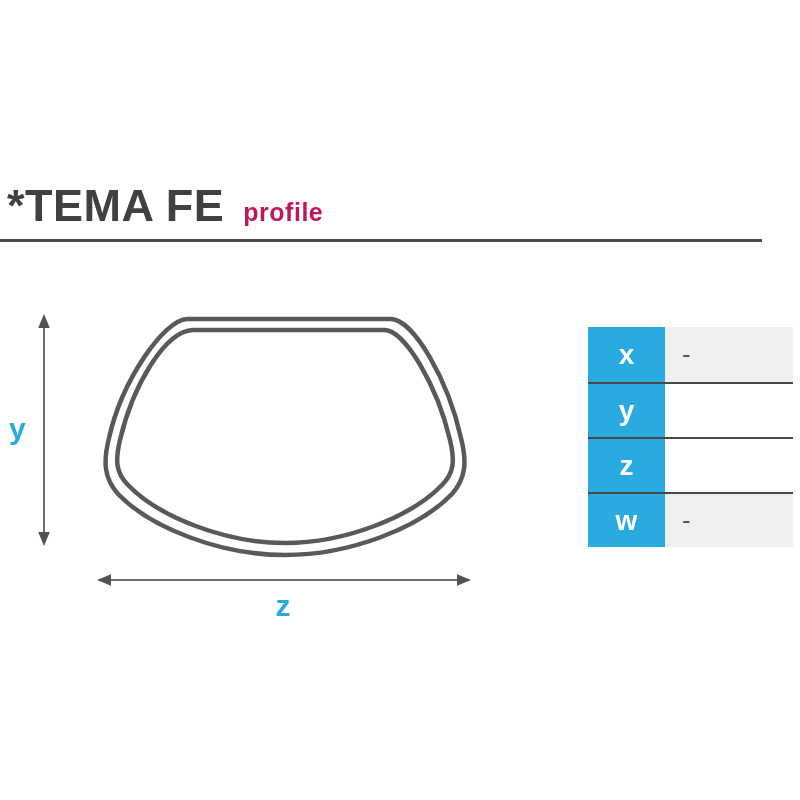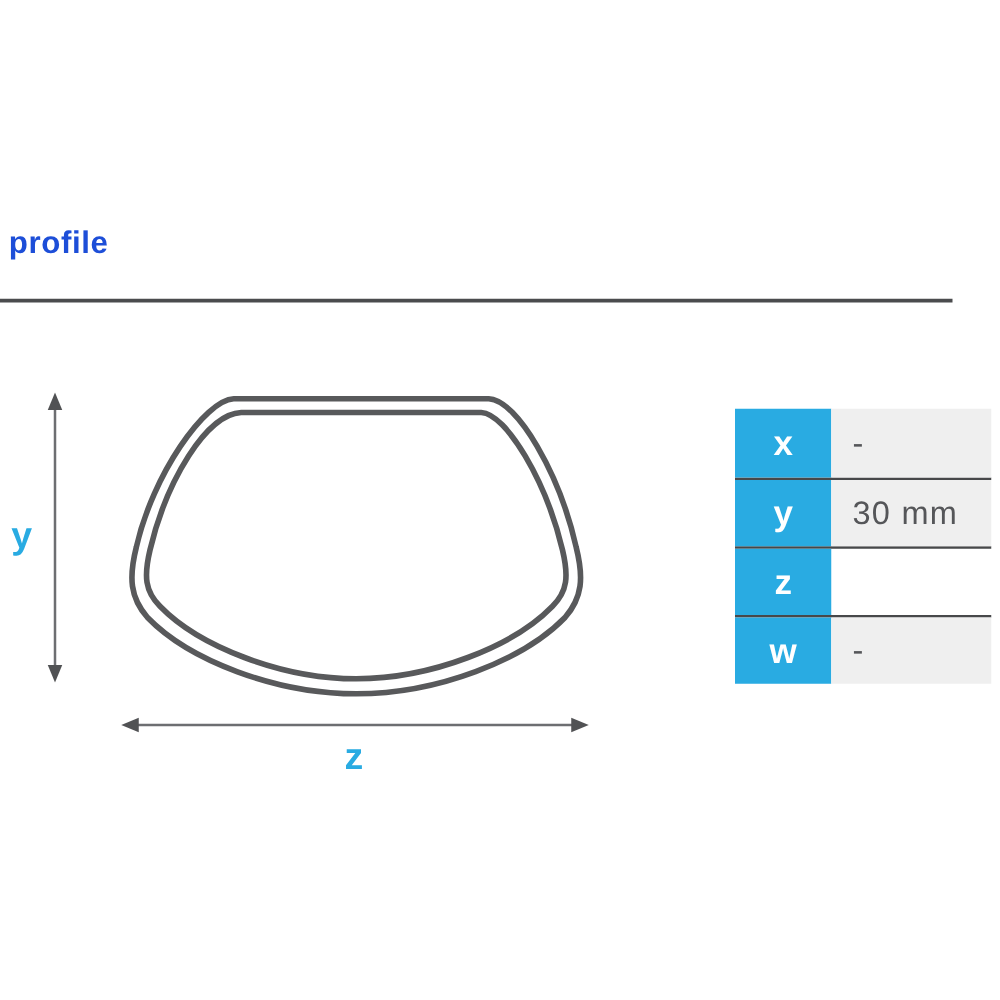--- a/index.html
+++ b/index.html
@@ -9,21 +9,21 @@
   
   .header {
     position: absolute; left: 7px; top: 180px;
     display: flex; align-items: baseline; gap: 19px;
   }
   .title {
     font-size: 45px; font-weight: 800; color: #3f4042;
     letter-spacing: 0.5px; white-space: nowrap;
   }
   .subtitle {
-    font-size: 25px; font-weight: 700; color: #1d4ed8;
+    font-size: 25px; font-weight: 700; color: #be185d;
     letter-spacing: 0.5px;
   }
   .rule {
     position: absolute; left: 0; top: 239px;
     width: 762px; height: 3px; background: #4b4c4e;
   }
 
   
   .diagram-svg { position: absolute; left: 0; top: 0; width: 800px; height: 800px; }
   .dim-label {
@@ -48,20 +48,21 @@
     flex: 1; background: #efefef; color: #555659;
     font-size: 26px; font-weight: 400; letter-spacing: 1px;
     display: flex; align-items: center; padding-left: 17px;
     white-space: nowrap;
   }
 </style>
 </head>
 <body>
 
 <div class="header">
+  <div class="title">*TEMA FE</div>
   <div class="subtitle">profile</div>
 </div>
 <div class="rule"></div>
 
 <svg class="diagram-svg" viewBox="0 0 800 800" xmlns="http://www.w3.org/2000/svg">
 
   <path d="M 187 319 L 391 319
            C 414 320 448 380 461 438
            C 467 462 466 478 452 494
            C 419 528 350 555 285 555
@@ -93,21 +94,20 @@
 <div class="dim-label y">y</div>
 <div class="dim-label z">z</div>
 
 <div class="dim-table">
   <div class="dim-row">
     <div class="dim-key">x</div>
     <div class="dim-val">-</div>
   </div>
   <div class="dim-row">
     <div class="dim-key">y</div>
-    <div class="dim-val">30 mm</div>
   </div>
   <div class="dim-row">
     <div class="dim-key">z</div>
   </div>
   <div class="dim-row">
     <div class="dim-key">w</div>
     <div class="dim-val">-</div>
   </div>
 </div>
 

